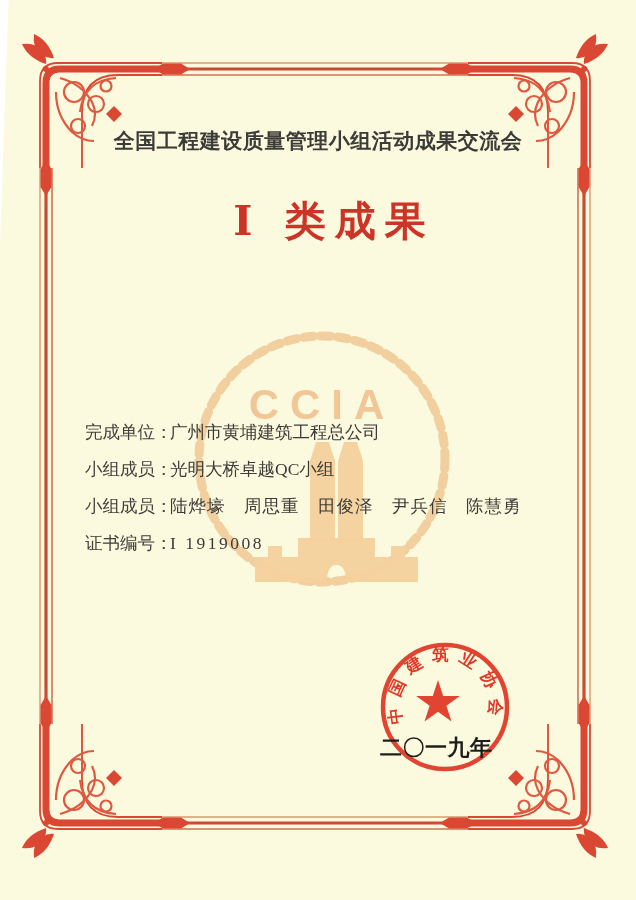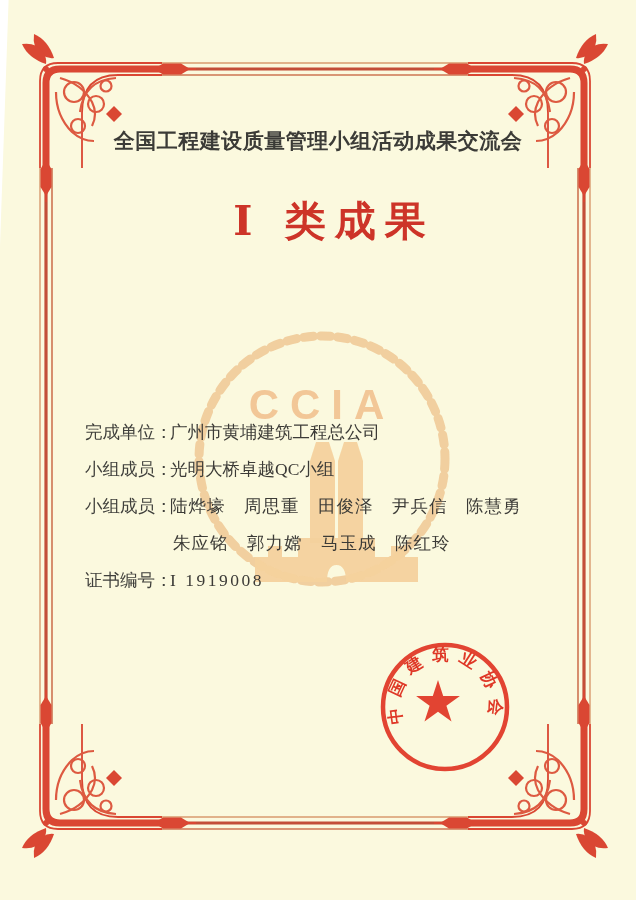--- a/index.html
+++ b/index.html
@@ -133,31 +133,29 @@
   <div class="fields">
     <div class="row">
       <span class="label">完成单位：</span><span class="value">广州市黄埔建筑工程总公司</span>
     </div>
     <div class="row">
       <span class="label">小组成员：</span><span class="value">光明大桥卓越QC小组</span>
     </div>
     <div class="row">
       <span class="label">小组成员：</span><span class="value members">陆烨壕　周思重　田俊泽　尹兵信　陈慧勇</span>
     </div>
-    <div class="row indent">
-      <span class="value members">朱应铭　郭力嫦　马玉成　陈红玲</span>
-    </div>
     <div class="row">
       <span class="label">证书编号：</span><span class="value certno">I 1919008</span>
     </div>
   </div>
 
   <svg class="seal" width="142" height="142" viewBox="0 0 142 142">
     <circle class="seal-ring" cx="71" cy="70" r="62"></circle>
     <polygon class="seal-star" points="64,43 69.2,58.9 85.9,58.9 72.4,68.7 77.5,84.6 64,74.8 50.5,84.6 55.6,68.7 42.1,58.9 58.8,58.9"></polygon>
     <path id="sealArc" d="M52,108.8 A45,45 0 1 1 90,108.8" fill="none" stroke="none"></path>
     <text class="seal-text">
       <textPath href="#sealArc" startOffset="50%" text-anchor="middle">中国建筑业协会</textPath>
     </text>
   </svg>
 
+  <div class="year">二〇一九年</div>
 
 </div>
 
 </body></html>

